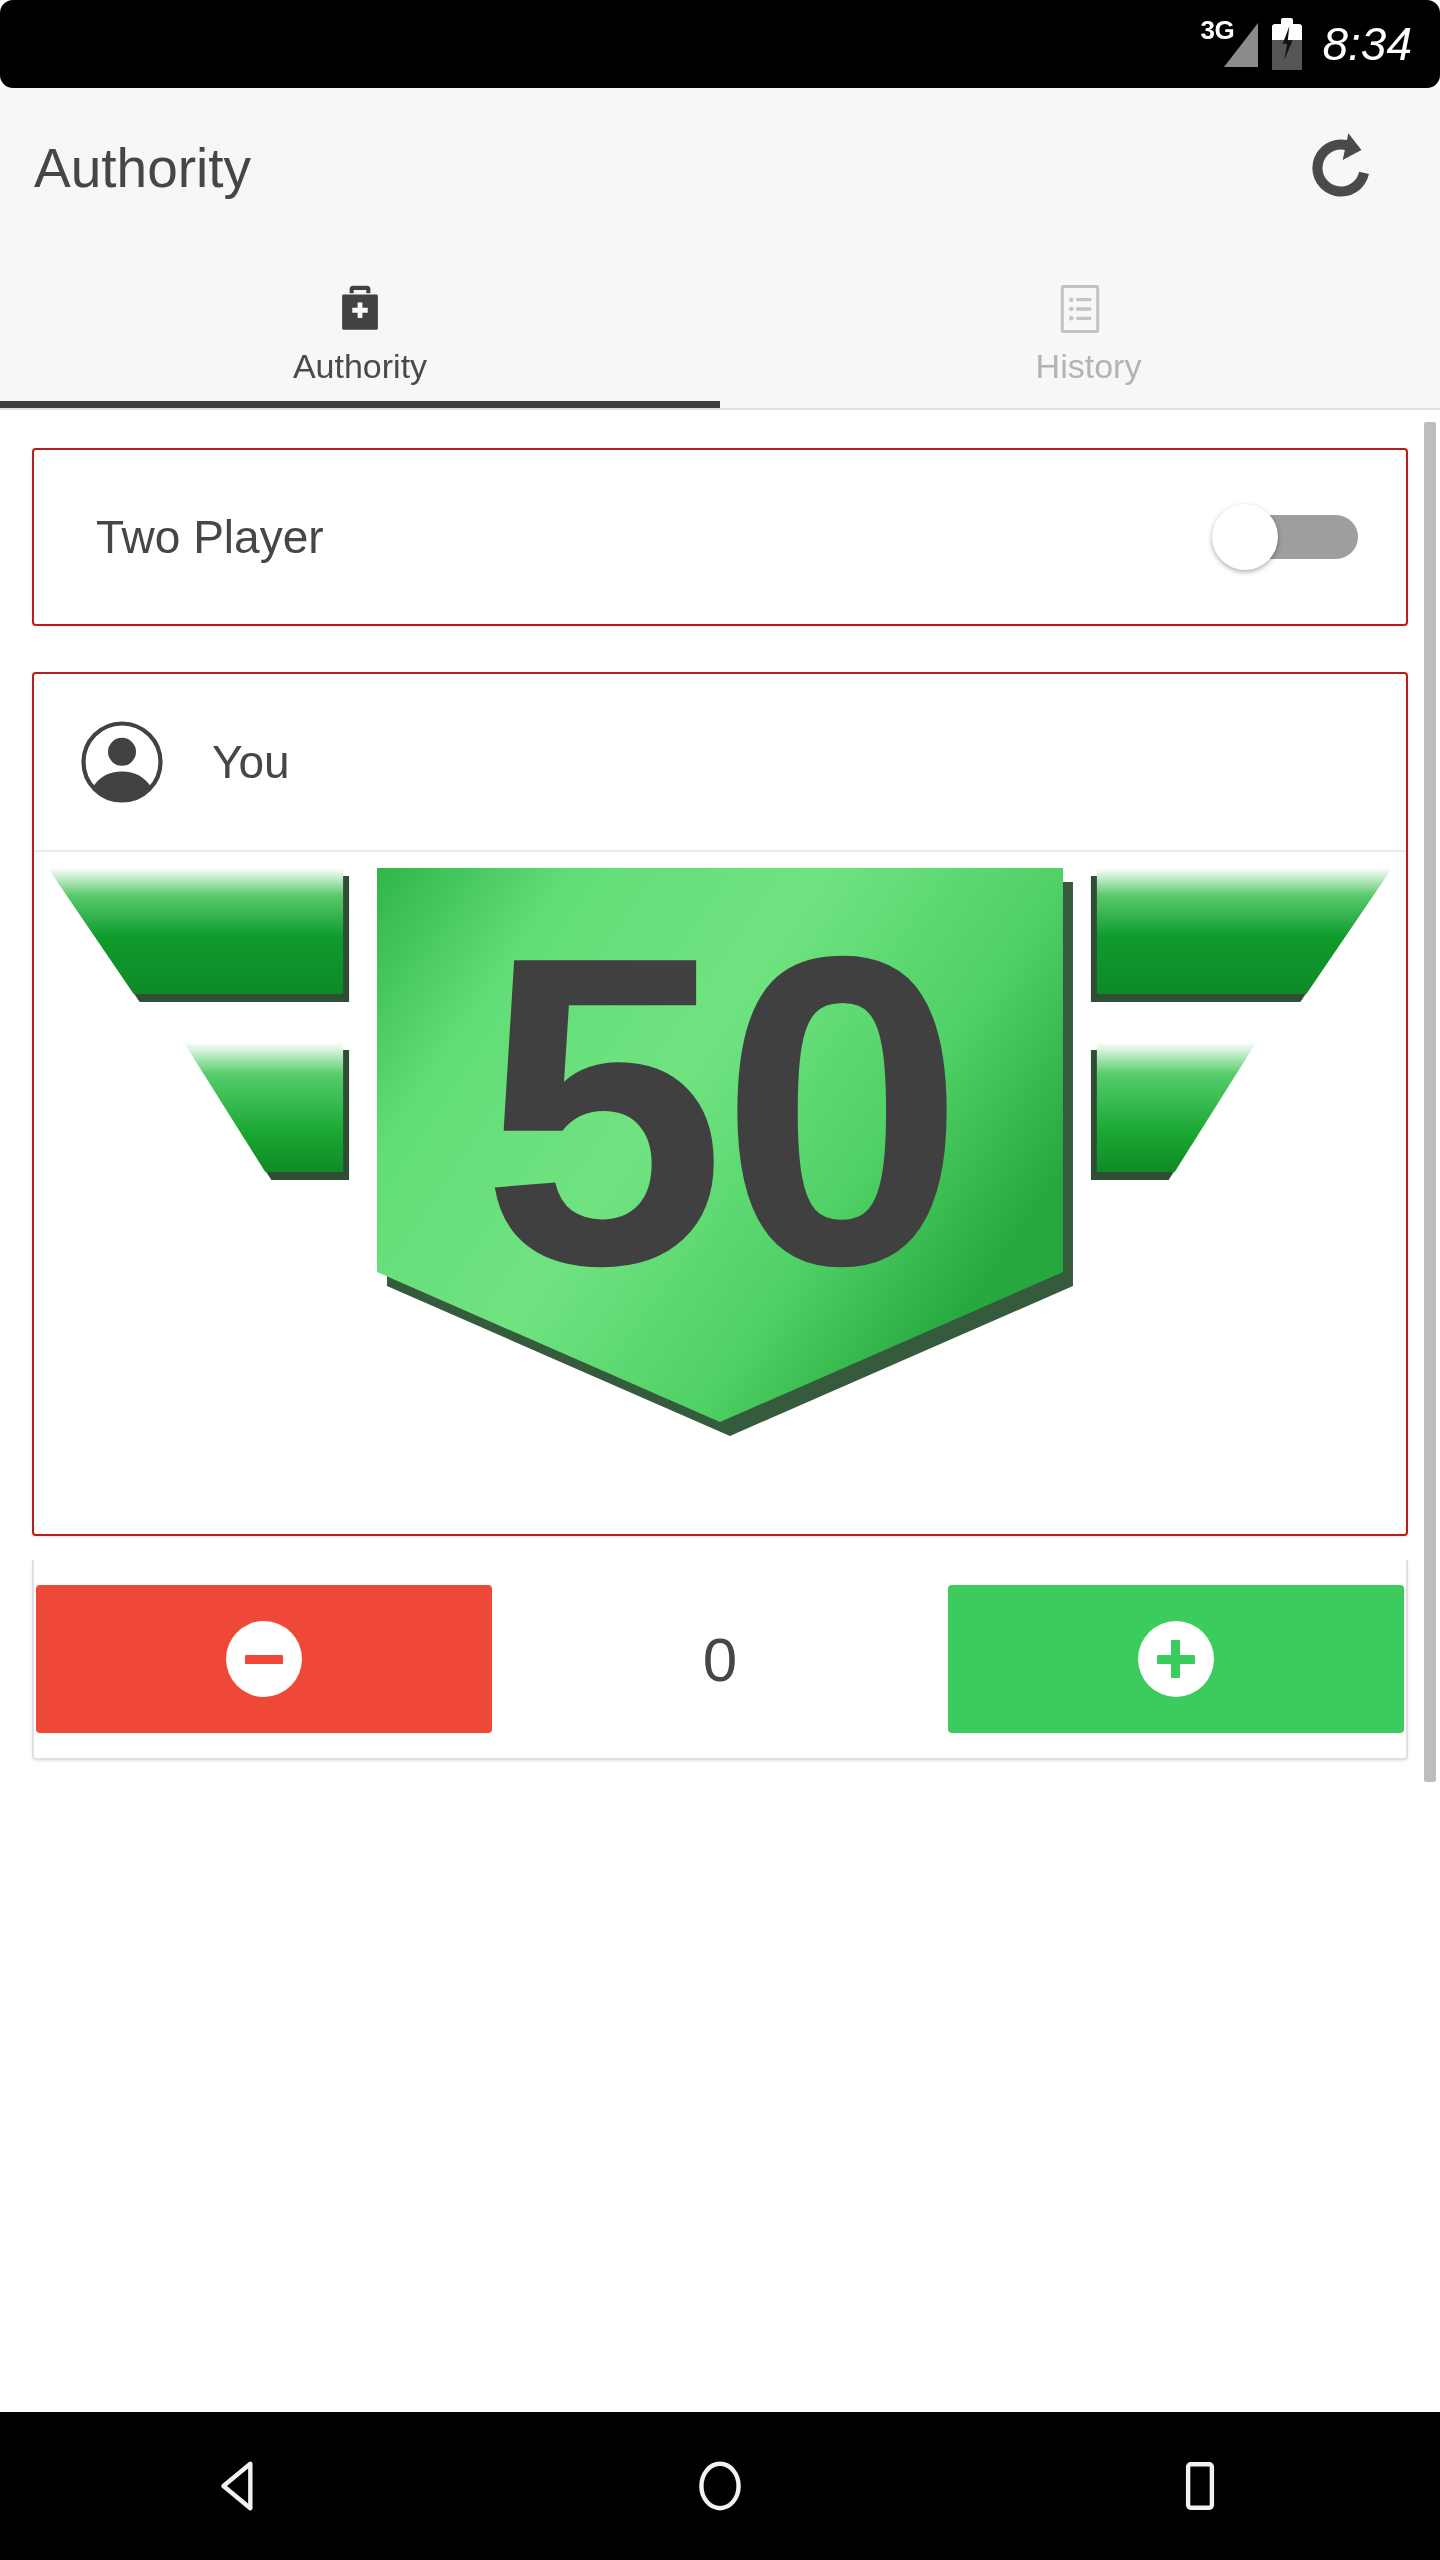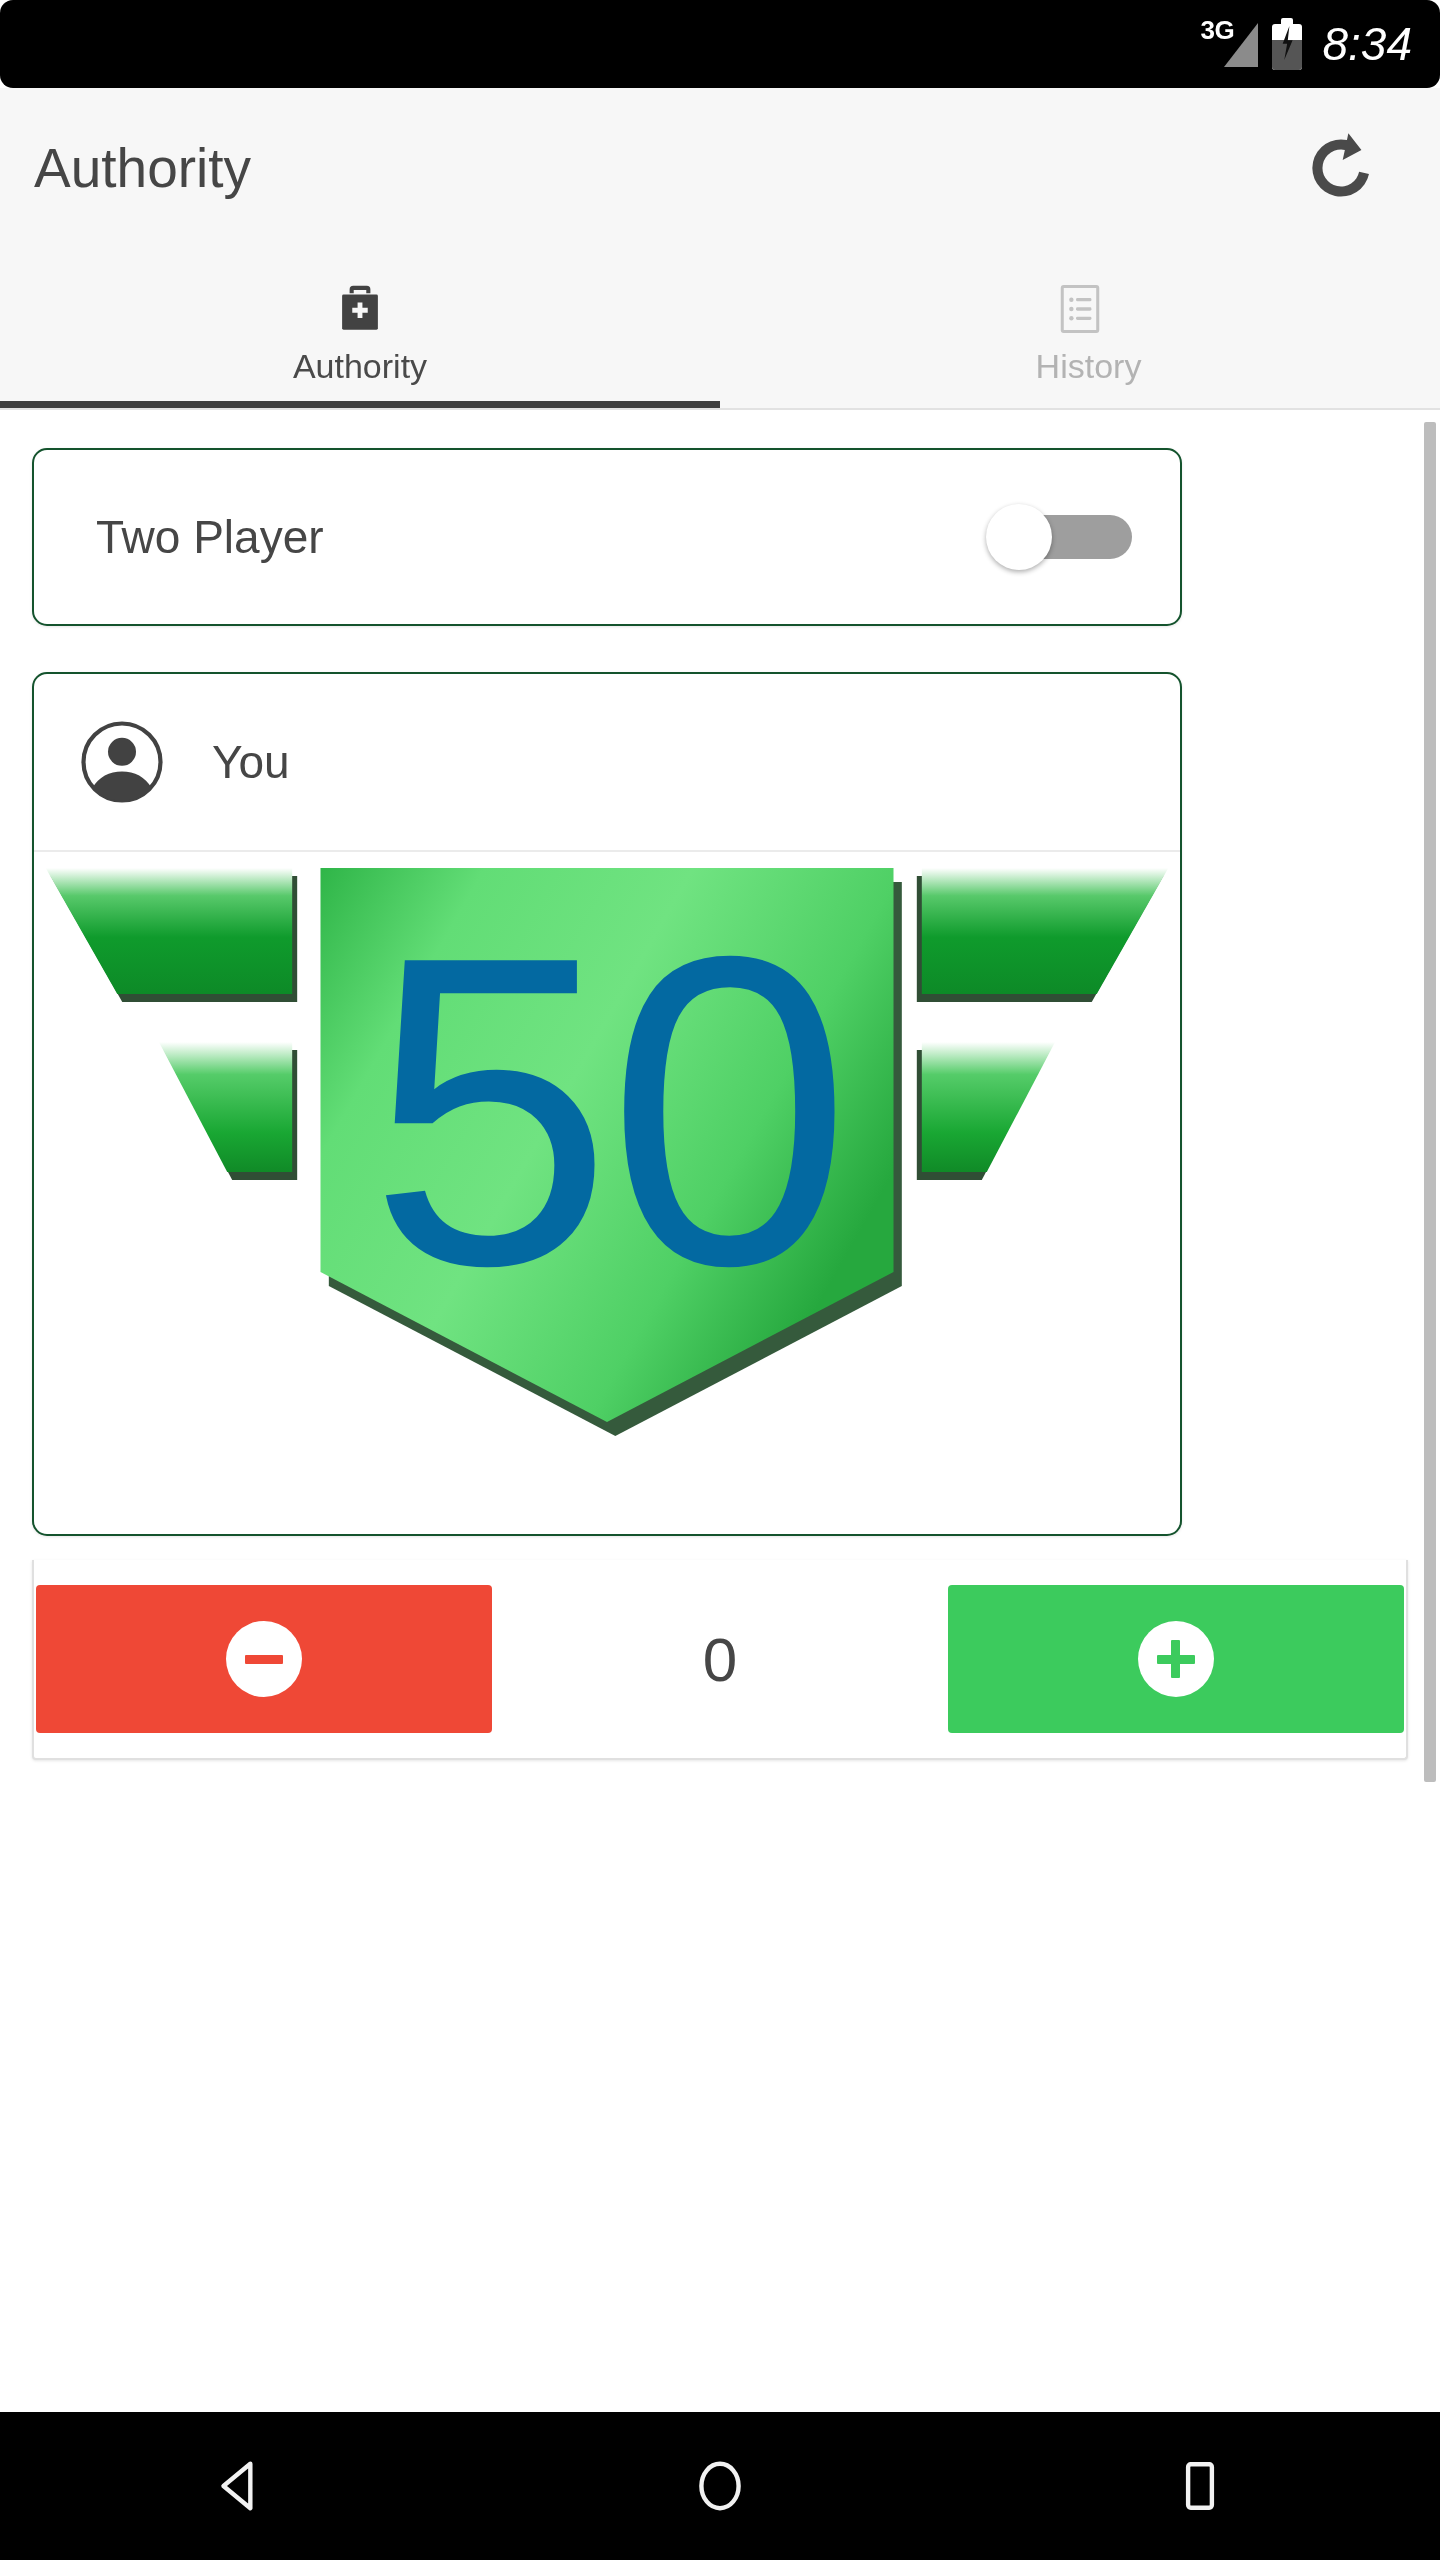--- a/index.html
+++ b/index.html
@@ -154,24 +154,24 @@
     position: absolute;
     top: 12px; right: 4px;
     width: 12px; height: 1360px;
     background: #bdbdbd;
     border-radius: 2px;
   }
 
   .card {
     position: absolute;
     left: 32px;
-    width: 1150px;
-    background: #ffffff;
-    border: 2px solid #14532d;
-    border-radius: 15px;
+    width: 1376px;
+    background: #ffffff;
+    border: 2px solid #b91c1c;
+    border-radius: 4px;
     box-shadow: 0 1px 3px rgba(0,0,0,0.10);
   }
 
   
   .card-two-player {
     top: 38px;
     height: 178px;
     display: flex;
     align-items: center;
     justify-content: space-between;
@@ -427,21 +427,21 @@
           <path d="M1226 190 L1066 190 L1066 320 L1144 320 Z" fill="#0c2f12" opacity="0.85" transform="translate(-6,8)"></path>
           <path d="M1226 190 L1066 190 L1066 320 L1144 320 Z" fill="url(#wingGrad2)"></path>
         </g>
 
         <path d="M344 16 L1032 16 L1032 420 L688 570 L344 420 Z" fill="#123d1a" opacity="0.85" transform="translate(10,14)"></path>
 
         <path d="M344 16 L1032 16 L1032 420 L688 570 L344 420 Z" fill="url(#shieldGrad)"></path>
       </svg>
 
       <div style="position:absolute; left:0; top:0; width:100%; height:100%; display:flex; align-items:center; justify-content:center; padding-bottom:100px;">
-        <span style="font-size:440px; line-height:1; color:#0369a1; font-weight:normal; letter-spacing:-6px;">50</span>
+        <span style="font-size:440px; line-height:1; color:#404040; font-weight:bold; letter-spacing:-6px;">50</span>
       </div>
     </div>
   </div>
 
   <div class="card-footer">
     <div class="step-btn btn-minus">
       <span class="circle-glyph">
         <span class="glyph-bar-h minus-color"></span>
       </span>
     </div>

